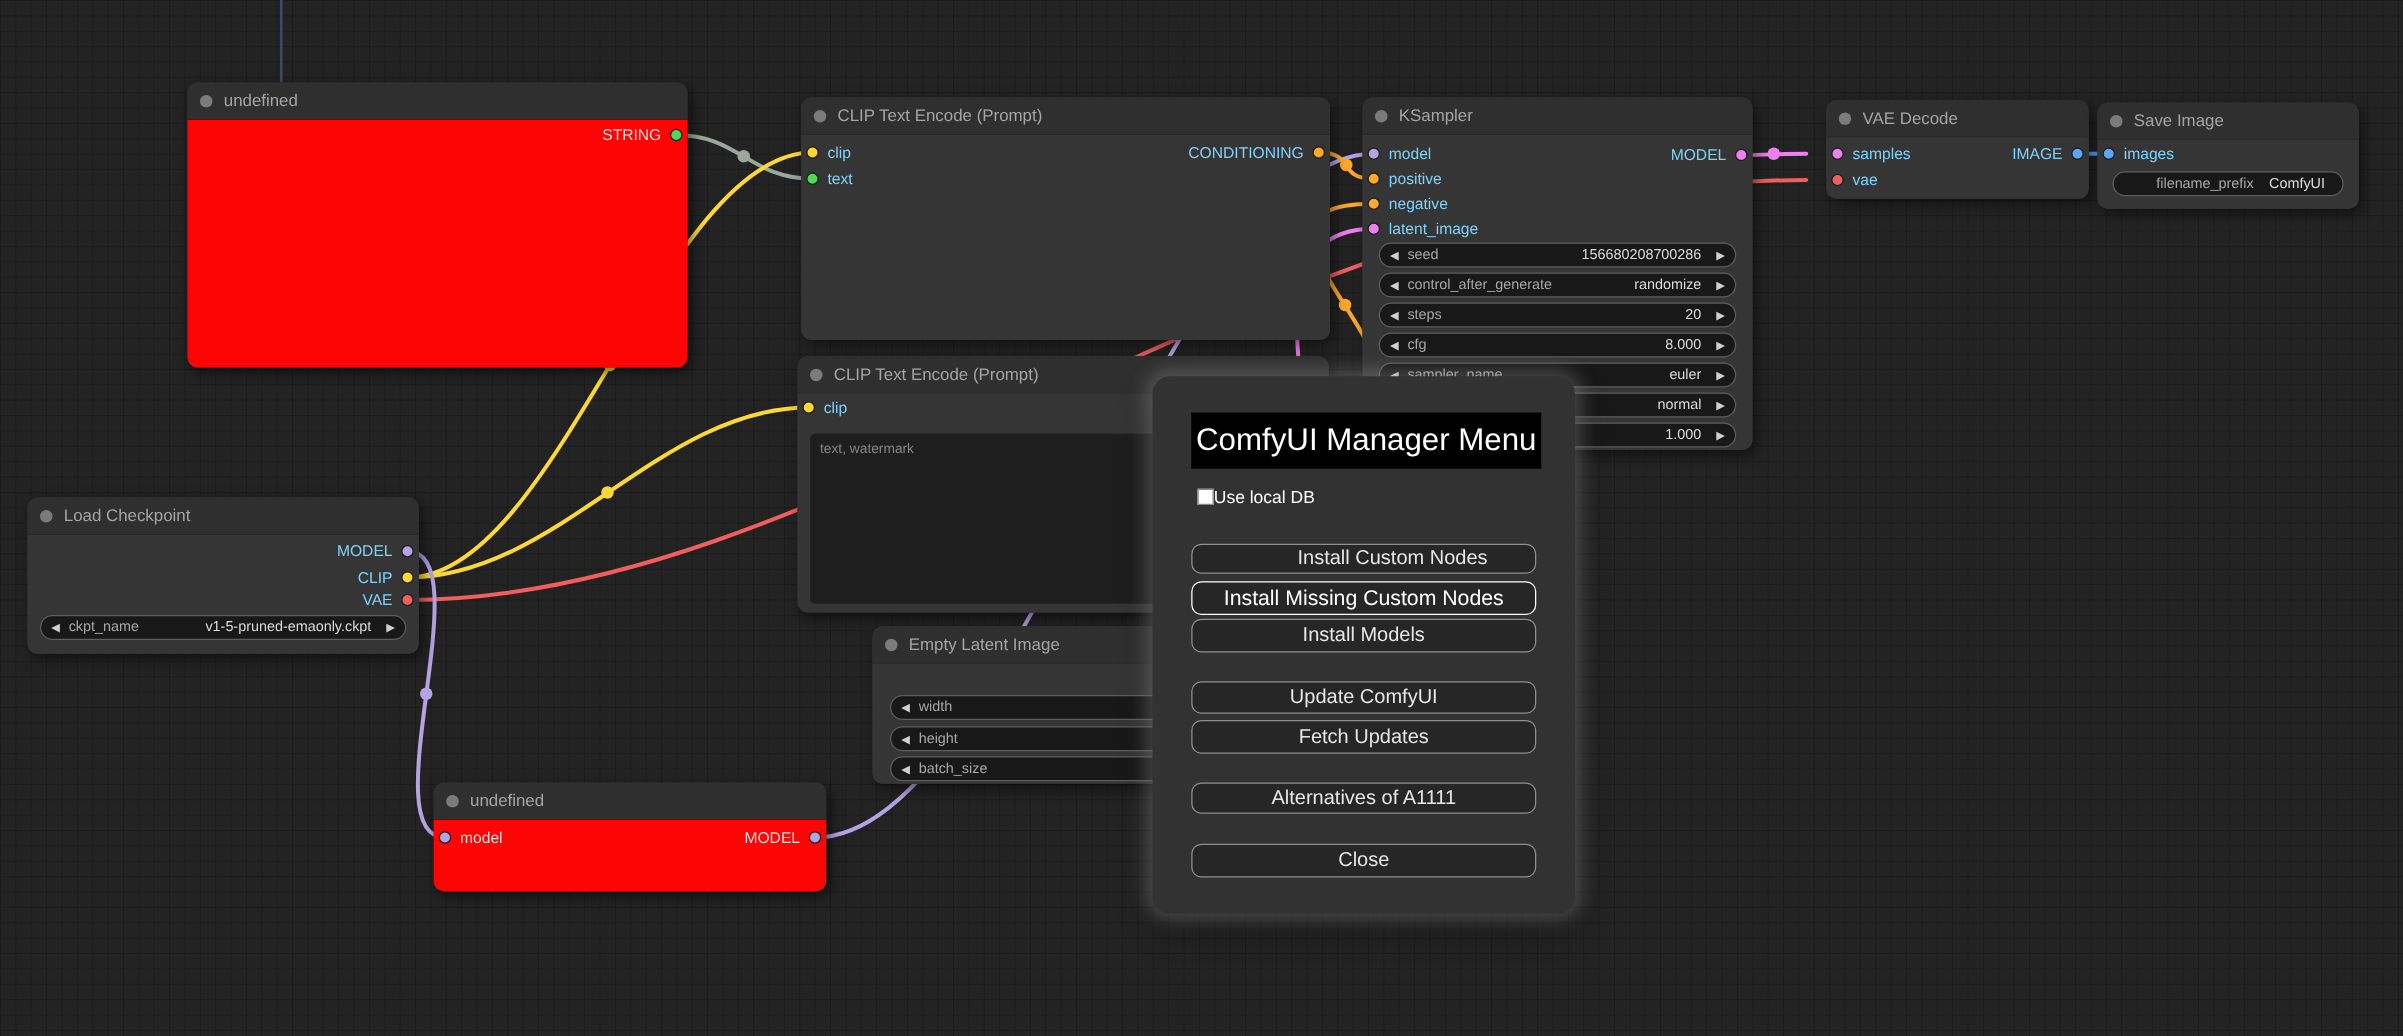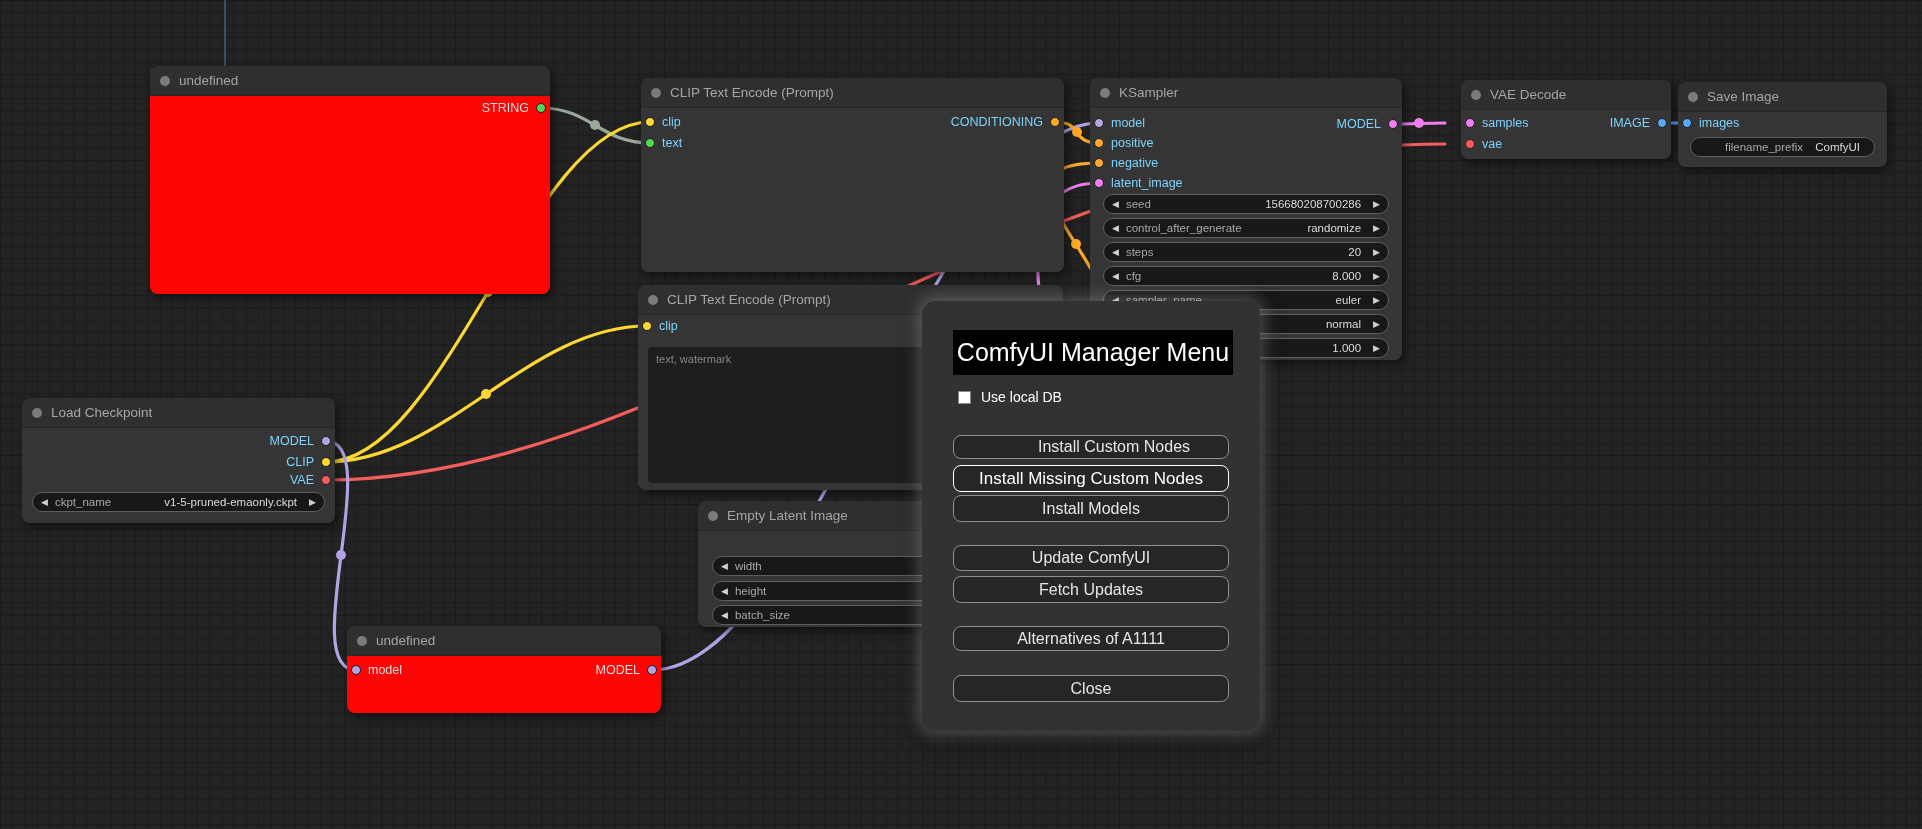--- a/index.html
+++ b/index.html
@@ -40,21 +40,21 @@
   .wvalue{margin-left:auto;margin-right:12px;color:#dcdcdc;}
   .textarea{position:absolute;background:#1e1e1e;border-radius:4px;
         color:#868686;font-size:11px;padding:6px 8px;box-sizing:border-box;}
   
   .dialog{position:absolute;left:922px;top:301px;width:338px;height:430px;
         background:#323232;border-radius:14px;z-index:10;
         box-shadow:0 0 16px 4px rgba(225,225,225,.28), 0 10px 26px rgba(0,0,0,.45);}
   .dlg-title{position:absolute;left:31px;top:29px;width:280px;height:45px;
         background:#000;color:#fff;font-size:25px;display:flex;align-items:center;
         justify-content:center;white-space:nowrap;}
-  .dlg-check-row{position:absolute;left:36px;top:88px;display:flex;align-items:center;gap:10px;
+  .dlg-check-row{position:absolute;left:36px;top:88px;display:flex;align-items:center;
         color:#fff;font-size:14px;}
   .dlg-checkbox{width:13px;height:13px;background:#fff;border:1px solid #888;box-sizing:border-box;}
   .dlg-btn{position:absolute;left:31px;width:276px;background:#262626;border:1px solid #8f8f8f;
         border-radius:8px;color:#e6e6e6;font-size:16px;display:flex;align-items:center;
         justify-content:center;cursor:pointer;box-sizing:border-box;white-space:nowrap;}
   .b1{top:134px;height:24px;padding-left:46px;} .b2{top:164px;height:27px;border-color:#fff;color:#fff;font-size:17px;}
   .b3{top:194px;height:27px;} .b4{top:244px;height:26px;} .b5{top:275px;height:27px;}
   .b6{top:325px;height:25px;} .b7{top:374px;height:27px;}
 </style>
 </head>

